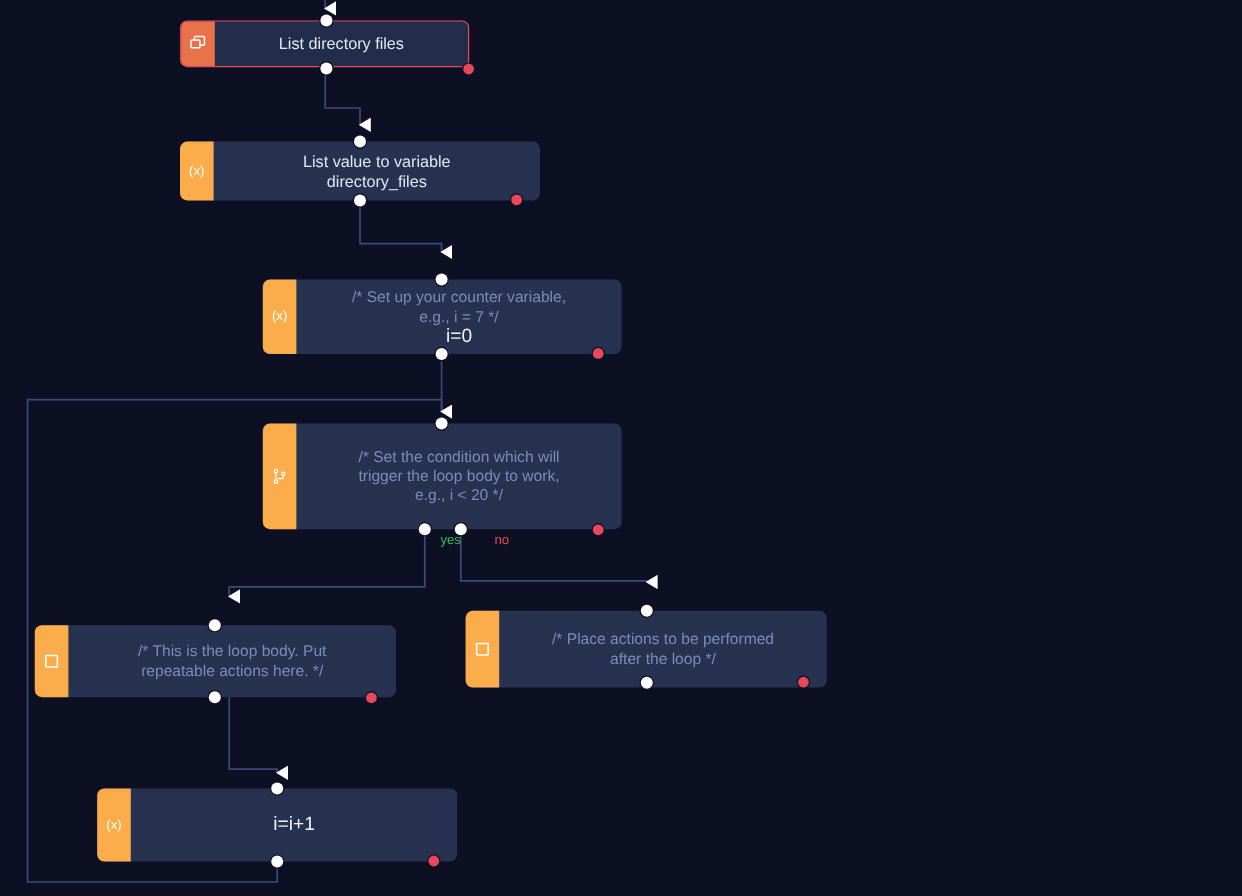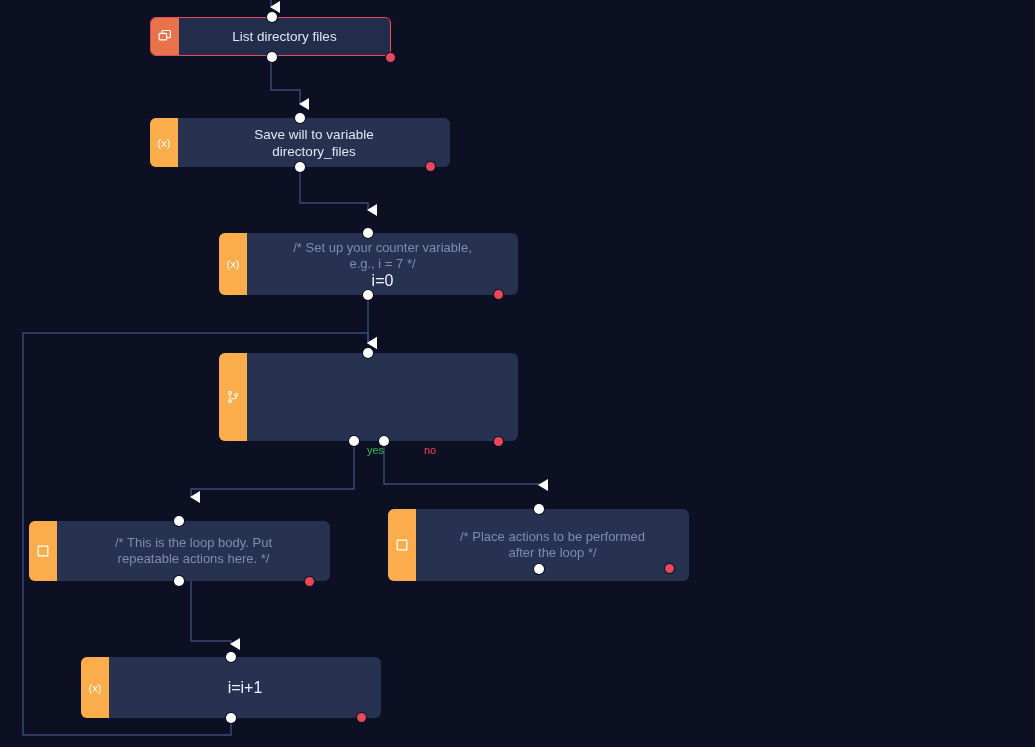--- a/index.html
+++ b/index.html
@@ -127,21 +127,21 @@
     <div class="port" style="left:116px;top:-6px;"></div>
     <div class="port" style="left:116px;top:34px;"></div>
     <div class="port err" style="left:235px;top:35px;"></div>
   </div>
 
   <div class="node" style="left:150px;top:118px;width:300px;height:49px;">
     <div class="node-icon icon-orange">
       <span style="font-size:11px;color:#ffffff;">(x)</span>
     </div>
     <div class="node-body">
-      <div class="label">Save will to variable
+      <div class="label">List value to variable
 directory_files</div>
     </div>
     <div class="port" style="left:145px;top:-5px;"></div>
     <div class="port" style="left:145px;top:44px;"></div>
     <div class="port err" style="left:276px;top:44px;"></div>
   </div>
 
   <div class="node" style="left:219px;top:233px;width:299px;height:62px;">
     <div class="node-icon icon-orange">
       <span style="font-size:11px;color:#ffffff;">(x)</span>
@@ -160,45 +160,48 @@
     <div class="node-icon icon-orange">
       <svg width="14" height="14" viewBox="0 0 16 16" fill="none" stroke="#fff" stroke-width="1.2">
         <circle cx="4.5" cy="3" r="1.6"></circle>
         <circle cx="4.5" cy="13" r="1.6"></circle>
         <circle cx="11.5" cy="5.5" r="1.6"></circle>
         <path d="M4.5 4.6 V11.4"></path>
         <path d="M11.5 7.1 v1 a2 2 0 0 1 -2 2 H6.1"></path>
       </svg>
     </div>
     <div class="node-body">
+      <div class="comment">/* Set the condition which will
+trigger the loop body to work,
+e.g., i &lt; 20 */</div>
     </div>
     <div class="port" style="left:144px;top:-5px;"></div>
     <div class="port" style="left:130px;top:83px;"></div>
     <div class="port" style="left:160px;top:83px;"></div>
     <div class="port err" style="left:275px;top:84px;"></div>
   </div>
   <div class="branch-label branch-yes" style="left:332px;top:444px;">yes</div>
-  <div class="branch-label branch-no" style="left:389px;top:444px;">no</div>
+  <div class="branch-label branch-no" style="left:377px;top:444px;">no</div>
 
   <div class="node" style="left:29px;top:521px;width:301px;height:60px;">
     <div class="node-icon icon-orange">
       <svg width="14" height="14" viewBox="0 0 16 16" fill="none" stroke="#fff" stroke-width="1.5">
         <rect x="2.5" y="2.5" width="11" height="11" rx="0.6"></rect>
       </svg>
     </div>
     <div class="node-body">
       <div class="comment">/* This is the loop body. Put
 repeatable actions here. */</div>
     </div>
     <div class="port" style="left:145px;top:-5px;"></div>
     <div class="port" style="left:145px;top:55px;"></div>
     <div class="port err" style="left:276px;top:56px;"></div>
   </div>
 
-  <div class="node" style="left:388px;top:509px;width:301px;height:72px;">
+  <div class="node" style="left:388px;top:509px;width:301px;height:64px;">
     <div class="node-icon icon-orange">
       <svg width="14" height="14" viewBox="0 0 16 16" fill="none" stroke="#fff" stroke-width="1.5">
         <rect x="2.5" y="2.5" width="11" height="11" rx="0.6"></rect>
       </svg>
     </div>
     <div class="node-body">
       <div class="comment">/* Place actions to be performed
 after the loop */</div>
     </div>
     <div class="port" style="left:146px;top:-5px;"></div>

